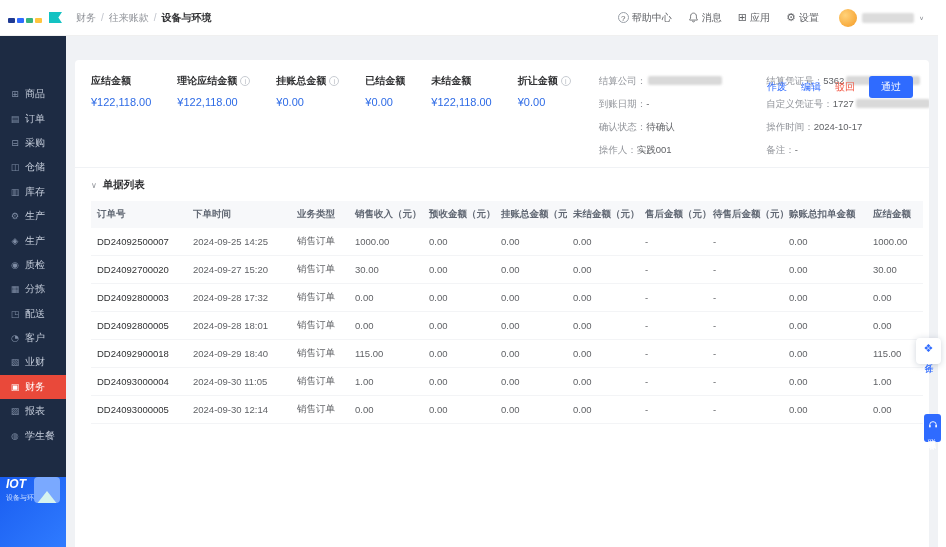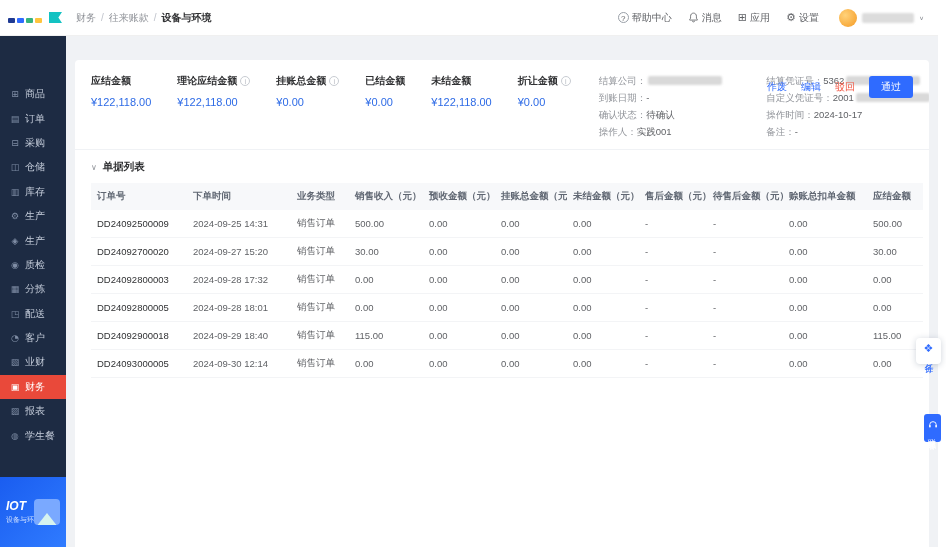--- a/index.html
+++ b/index.html
@@ -34,21 +34,21 @@
   
   .sidebar{position:absolute;top:36px;left:0;width:66px;bottom:0;background:#1d2b43;z-index:5;}
   .side-menu{padding-top:46px;}
   .side-item{height:24.4px;display:flex;align-items:center;gap:5px;padding-left:10px;
              font-size:10px;color:#c3cbd9;cursor:pointer;}
   .s-icon{font-size:9px;color:#7f8da5;width:10px;text-align:center;font-family:"DejaVu Sans",sans-serif;}
   .side-item.active{background:#e9493a;color:#fff;}
   .side-item.active .s-icon{color:#fff;}
   .iot{position:absolute;left:0;right:0;bottom:0;height:70px;
        background:linear-gradient(135deg,#1a5df0,#2f7bff);
-       display:flex;align-items:center;padding:0 6px;gap:5px;box-sizing:border-box;cursor:pointer;}
+       display:flex;padding:0 6px;gap:5px;box-sizing:border-box;cursor:pointer;}
   .iot-text{flex:1;min-width:0;}
   .iot-title{font-size:12px;font-weight:bold;color:#fff;font-style:italic;}
   .iot-sub{font-size:7px;color:#cfe0ff;margin-top:2px;white-space:nowrap;}
   .iot-thumb{width:26px;height:26px;border-radius:4px;background:#7aa9ff;position:relative;
              overflow:hidden;flex-shrink:0;}
   .thumb-shape{position:absolute;bottom:-2px;left:2px;width:0;height:0;
                border-left:11px solid transparent;border-right:11px solid transparent;
                border-bottom:14px solid #d6f3ef;}
 
   
@@ -57,21 +57,21 @@
         border-radius:4px 4px 0 0;overflow:hidden;}
   .card-top{position:relative;padding:14px 16px 12px;border-bottom:1px solid #f0f2f5;display:flex;}
   .summary{display:flex;gap:26px;}
   .sum-label{font-size:10px;color:#303133;font-weight:bold;display:flex;align-items:center;
              gap:2px;white-space:nowrap;}
   .sum-value{margin-top:8px;font-size:11px;color:#2e6be6;}
   .info-i{display:inline-block;width:10px;height:10px;line-height:9px;border:1px solid #c8ccd2;
           border-radius:50%;font-size:7px;color:#b4b8bf;text-align:center;font-weight:normal;
           margin-left:1px;box-sizing:border-box;cursor:pointer;}
   .details{display:flex;gap:44px;margin-left:28px;margin-top:1px;}
-  .d-col{display:flex;flex-direction:column;gap:6px;}
+  .d-col{display:flex;flex-direction:column;gap:12px;}
   .d-row{font-size:9.5px;line-height:11px;display:flex;align-items:center;white-space:nowrap;}
   .d-label{color:#909399;}
   .d-value{color:#606266;}
   .mask{display:inline-block;width:74px;height:9px;background:#d9d9d9;border-radius:2px;
         margin-left:2px;filter:blur(1px);}
   .actions{position:absolute;top:16px;right:16px;display:flex;align-items:center;gap:14px;}
   .link-btn{border:none;background:none;font-size:10px;color:#2f6bff;cursor:pointer;padding:0;
             font-family:inherit;}
   .link-btn.danger{color:#f25643;}
   .primary-btn{border:none;background:#2f6bff;color:#fff;font-size:10px;padding:4px 12px;
@@ -268,21 +268,21 @@
               </div>
             </div>
           <div class="d-col">
               <div class="d-row">
                 <span class="d-label">结算凭证号：</span>
                 <span class="d-value">5362</span>
                 <span class="mask"></span>
               </div>
               <div class="d-row">
                 <span class="d-label">自定义凭证号：</span>
-                <span class="d-value">2001</span>
+                <span class="d-value">1727</span>
                 <span class="mask"></span>
               </div>
               <div class="d-row">
                 <span class="d-label">操作时间：</span>
                 <span class="d-value">2024-10-17</span>
               </div>
               <div class="d-row">
                 <span class="d-label">备注：</span>
                 <span class="d-value">-</span>
               </div>
@@ -325,31 +325,31 @@
                 <th>挂账总金额（元）</th>
                 <th>未结金额（元）</th>
                 <th>售后金额（元）</th>
                 <th>待售后金额（元）</th>
                 <th>赊账总扣单金额</th>
                 <th>应结金额</th>
               </tr>
           </thead>
           <tbody>
               <tr>
-                <td class="order-no">DD24092500009</td>
-                <td>2024-09-25 14:31</td>
-                <td>销售订单</td>
-                <td>500.00</td>
-                <td>0.00</td>
-                <td>0.00</td>
-                <td>0.00</td>
-                <td>-</td>
-                <td>-</td>
-                <td>0.00</td>
-                <td>500.00</td>
+                <td class="order-no">DD24092500007</td>
+                <td>2024-09-25 14:25</td>
+                <td>销售订单</td>
+                <td>1000.00</td>
+                <td>0.00</td>
+                <td>0.00</td>
+                <td>0.00</td>
+                <td>-</td>
+                <td>-</td>
+                <td>0.00</td>
+                <td>1000.00</td>
               </tr>
               <tr>
                 <td class="order-no">DD24092700020</td>
                 <td>2024-09-27 15:20</td>
                 <td>销售订单</td>
                 <td>30.00</td>
                 <td>0.00</td>
                 <td>0.00</td>
                 <td>0.00</td>
                 <td>-</td>
@@ -388,20 +388,33 @@
                 <td>2024-09-29 18:40</td>
                 <td>销售订单</td>
                 <td>115.00</td>
                 <td>0.00</td>
                 <td>0.00</td>
                 <td>0.00</td>
                 <td>-</td>
                 <td>-</td>
                 <td>0.00</td>
                 <td>115.00</td>
+              </tr>
+              <tr>
+                <td class="order-no">DD24093000004</td>
+                <td>2024-09-30 11:05</td>
+                <td>销售订单</td>
+                <td>1.00</td>
+                <td>0.00</td>
+                <td>0.00</td>
+                <td>0.00</td>
+                <td>-</td>
+                <td>-</td>
+                <td>0.00</td>
+                <td>1.00</td>
               </tr>
               <tr>
                 <td class="order-no">DD24093000005</td>
                 <td>2024-09-30 12:14</td>
                 <td>销售订单</td>
                 <td>0.00</td>
                 <td>0.00</td>
                 <td>0.00</td>
                 <td>0.00</td>
                 <td>-</td>

